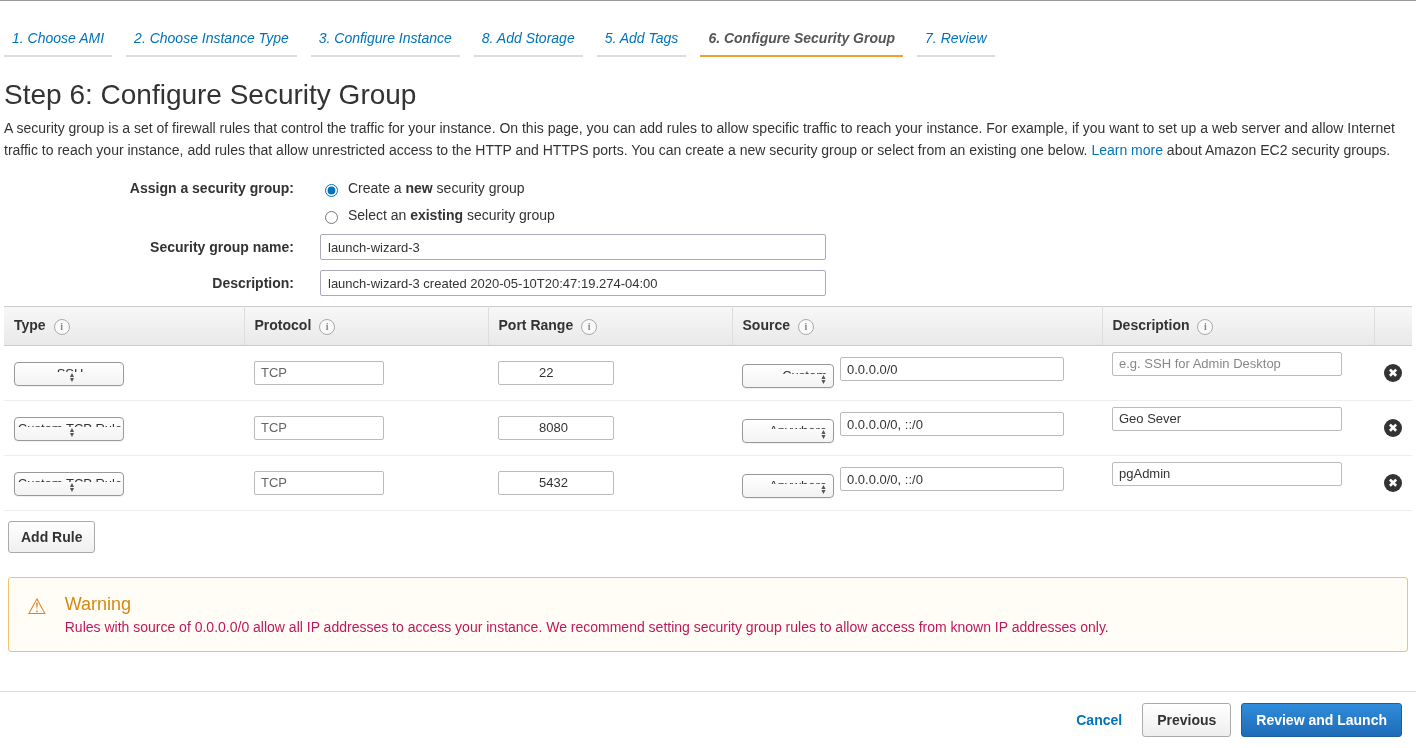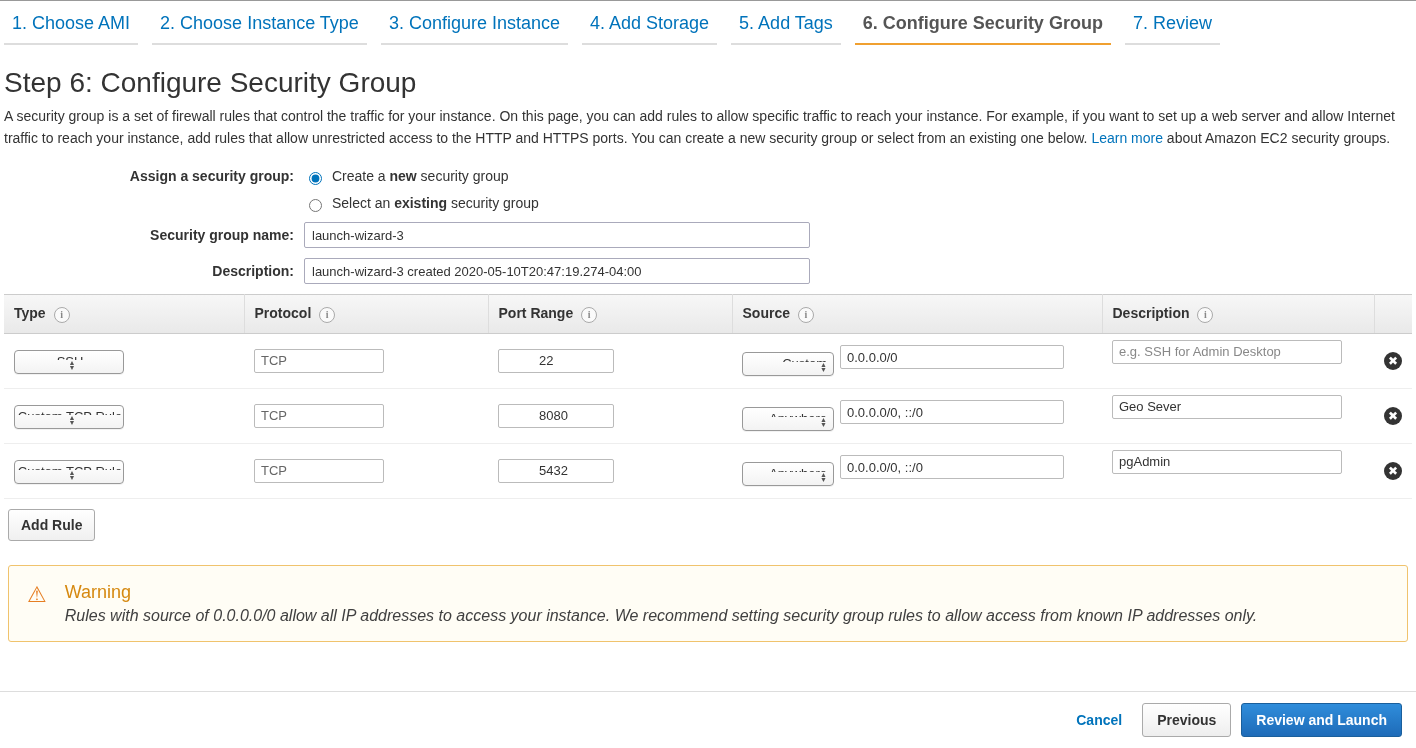--- a/index.html
+++ b/index.html
@@ -10,26 +10,27 @@
     color: #333;
     background: #fff;
   }
   .top-border { border-top: 1px solid #999; }
   .wizard-tabs {
     display: flex;
     gap: 14px;
     padding: 0 4px;
   }
   .wizard-tab {
-    padding: 12px 8px 9px 8px;
+    padding: 29px 8px 9px 8px;
     color: #0073bb;
-    font-size: 18px;
+    font-size: 14px;
     border-bottom: 2px solid #ddd;
     cursor: pointer;
     white-space: nowrap;
+    font-style: italic;
   }
   .wizard-tab.active {
     color: #555;
     font-weight: bold;
     border-bottom: 2px solid #f0a030;
   }
   .content { padding: 4px 4px 0 4px; }
   h1 {
     font-size: 28px;
     font-weight: 300;
@@ -40,20 +41,21 @@
     font-size: 14px;
     color: #333;
     line-height: 1.6;
     margin: 0 0 18px 0;
   }
   .desc a { color: #0073bb; text-decoration: none; }
   .form-row {
     display: flex;
     align-items: center;
     margin-bottom: 10px;
+    gap: 16px;
   }
   .form-label {
     width: 300px;
     text-align: right;
     font-weight: bold;
     padding-right: 10px;
     font-size: 14px;
     color: #333;
   }
   .form-field { flex: 1; font-size: 14px; display: flex; align-items: center; }
@@ -189,24 +191,23 @@
     line-height: 1;
     margin-top: 2px;
   }
   .warn-title {
     color: #d68910;
     font-size: 18px;
     font-weight: 400;
     margin: 0 0 4px 0;
   }
   .warn-text {
-    font-size: 16px;
-    color: #404040;
+    font-size: 14px;
+    color: #be185d;
     margin: 0;
-    font-style: italic;
   }
   .footer {
     position: fixed;
     bottom: 0; left: 0; right: 0;
     border-top: 1px solid #ddd;
     background: #fff;
     padding: 11px 14px;
     display: flex;
     justify-content: flex-end;
     gap: 10px;
@@ -251,21 +252,21 @@
 </style>
 </head>
 <body>
 
 <div class="top-border"></div>
 
 <div class="wizard-tabs" id="tabs-container">
     <div class="wizard-tab">1. Choose AMI</div>
     <div class="wizard-tab">2. Choose Instance Type</div>
     <div class="wizard-tab">3. Configure Instance</div>
-    <div class="wizard-tab">4. Add Storage</div>
+    <div class="wizard-tab">8. Add Storage</div>
     <div class="wizard-tab">5. Add Tags</div>
     <div class="wizard-tab active">6. Configure Security Group</div>
     <div class="wizard-tab">7. Review</div>
   </div>
 
 <div class="content">
   <h1>Step 6: Configure Security Group</h1>
   <p class="desc">
     <span>A security group is a set of firewall rules that control the traffic for your instance. On this page, you can add rules to allow specific traffic to reach your instance. For example, if you want to set up a web server and allow Internet traffic to reach your instance, add rules that allow unrestricted access to the HTTP and HTTPS ports. You can create a new security group or select from an existing one below. </span><a href="#">Learn more</a><span> about Amazon EC2 security groups.</span>
   </p>

